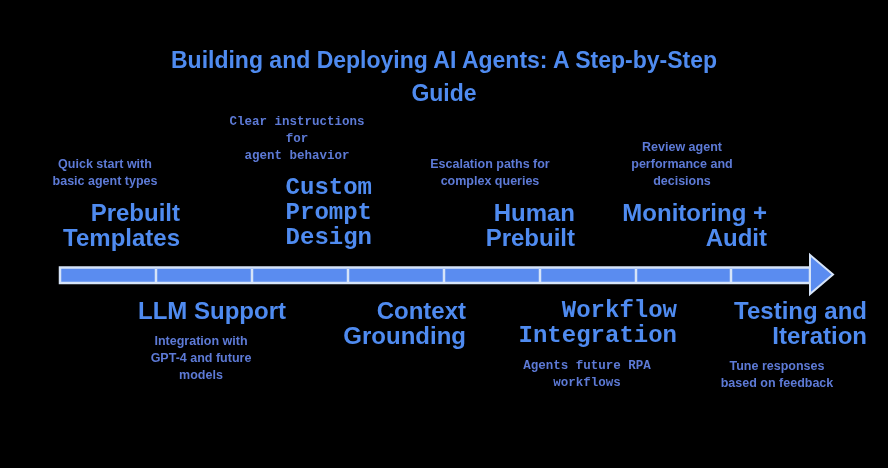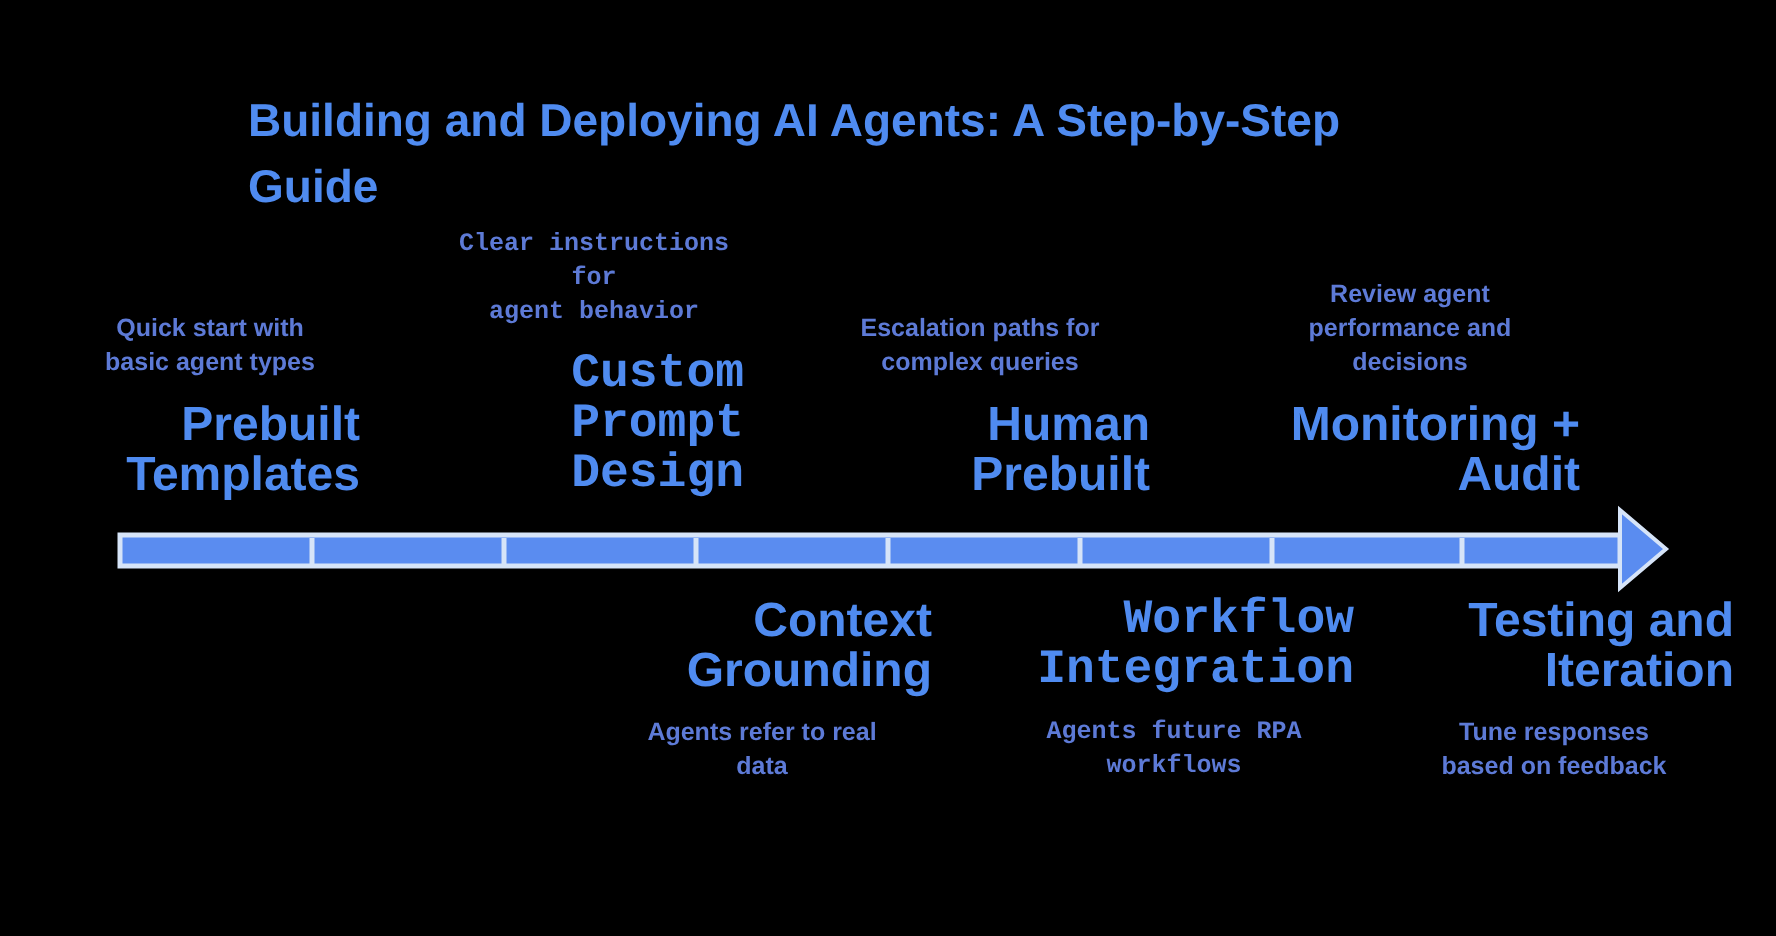--- a/index.html
+++ b/index.html
@@ -15,21 +15,21 @@
     background: var(--background, #000000);
     font-family: "Liberation Sans", "DejaVu Sans", sans-serif;
     font-weight: bold;
   }
   .page-title {
     position: absolute;
     left: 124px;
     top: 44px;
     width: 640px;
     margin: 0;
-    text-align: left;
+    text-align: center;
     font-size: 23px;
     line-height: 33px;
     font-weight: bold;
     color: var(--title-text, #4f8bf0);
     white-space: pre-line;
   }
   .milestone {
     position: absolute;
     text-align: center;
   }
@@ -47,21 +47,21 @@
     line-height: 17px;
     color: var(--description-text, #5d7ad6);
     white-space: pre-line;
   }
   .milestone.top .mdesc    { margin-bottom: 10px; }
   .milestone.bottom .mtitle{ margin-bottom: 10px; }
 
   .col-t1 { left: 30px;  width: 150px; }
   .col-t2 { left: 222px; width: 150px; font-family: Liberation Mono, monospace; }
   .col-t3 { left: 405px; width: 170px; }
-  .col-t4 { left: 620px; width: 170px; }
+  .col-t4 { left: 597px; width: 170px; }
   .col-b1 { left: 116px; width: 170px; }
   .col-b2 { left: 296px; width: 170px; }
   .col-b3 { left: 497px; width: 180px; font-family: Liberation Mono, monospace; }
   .col-b4 { left: 687px; width: 180px; }
 
   .arrow-svg {
     position: absolute;
     left: 56px;
     top: 250px;
     pointer-events: none;
@@ -107,25 +107,29 @@
     <line x1="100" y1="19" x2="100" y2="32" stroke-width="2.5" stroke="#d6e4f8"></line>
     <line x1="196" y1="19" x2="196" y2="32" stroke-width="2.5" stroke="#d6e4f8"></line>
     <line x1="292" y1="19" x2="292" y2="32" stroke-width="2.5" stroke="#d6e4f8"></line>
     <line x1="388" y1="19" x2="388" y2="32" stroke-width="2.5" stroke="#d6e4f8"></line>
     <line x1="484" y1="19" x2="484" y2="32" stroke-width="2.5" stroke="#d6e4f8"></line>
     <line x1="580" y1="19" x2="580" y2="32" stroke-width="2.5" stroke="#d6e4f8"></line>
     <line x1="675" y1="19" x2="675" y2="32" stroke-width="2.5" stroke="#d6e4f8"></line>
     <polygon points="754,5 754,44 777,24.5" stroke-width="2" fill="#5a8cf0" stroke="#d6e4f8"></polygon>
   </svg>
 
+  <div class="milestone bottom col-b1">
+    <div class="mtitle">LLM Support</div>
+    <div class="mdesc">Integration with
+GPT-4 and future
+models</div>
+  </div>
   <div class="milestone bottom col-b2">
     <div class="mtitle">Context
 Grounding</div>
-    <div class="mdesc">Agents refer to real
-data</div>
   </div>
   <div class="milestone bottom col-b3">
     <div class="mtitle">Workflow
 Integration</div>
     <div class="mdesc">Agents future RPA
 workflows</div>
   </div>
   <div class="milestone bottom col-b4">
     <div class="mtitle">Testing and
 Iteration</div>

